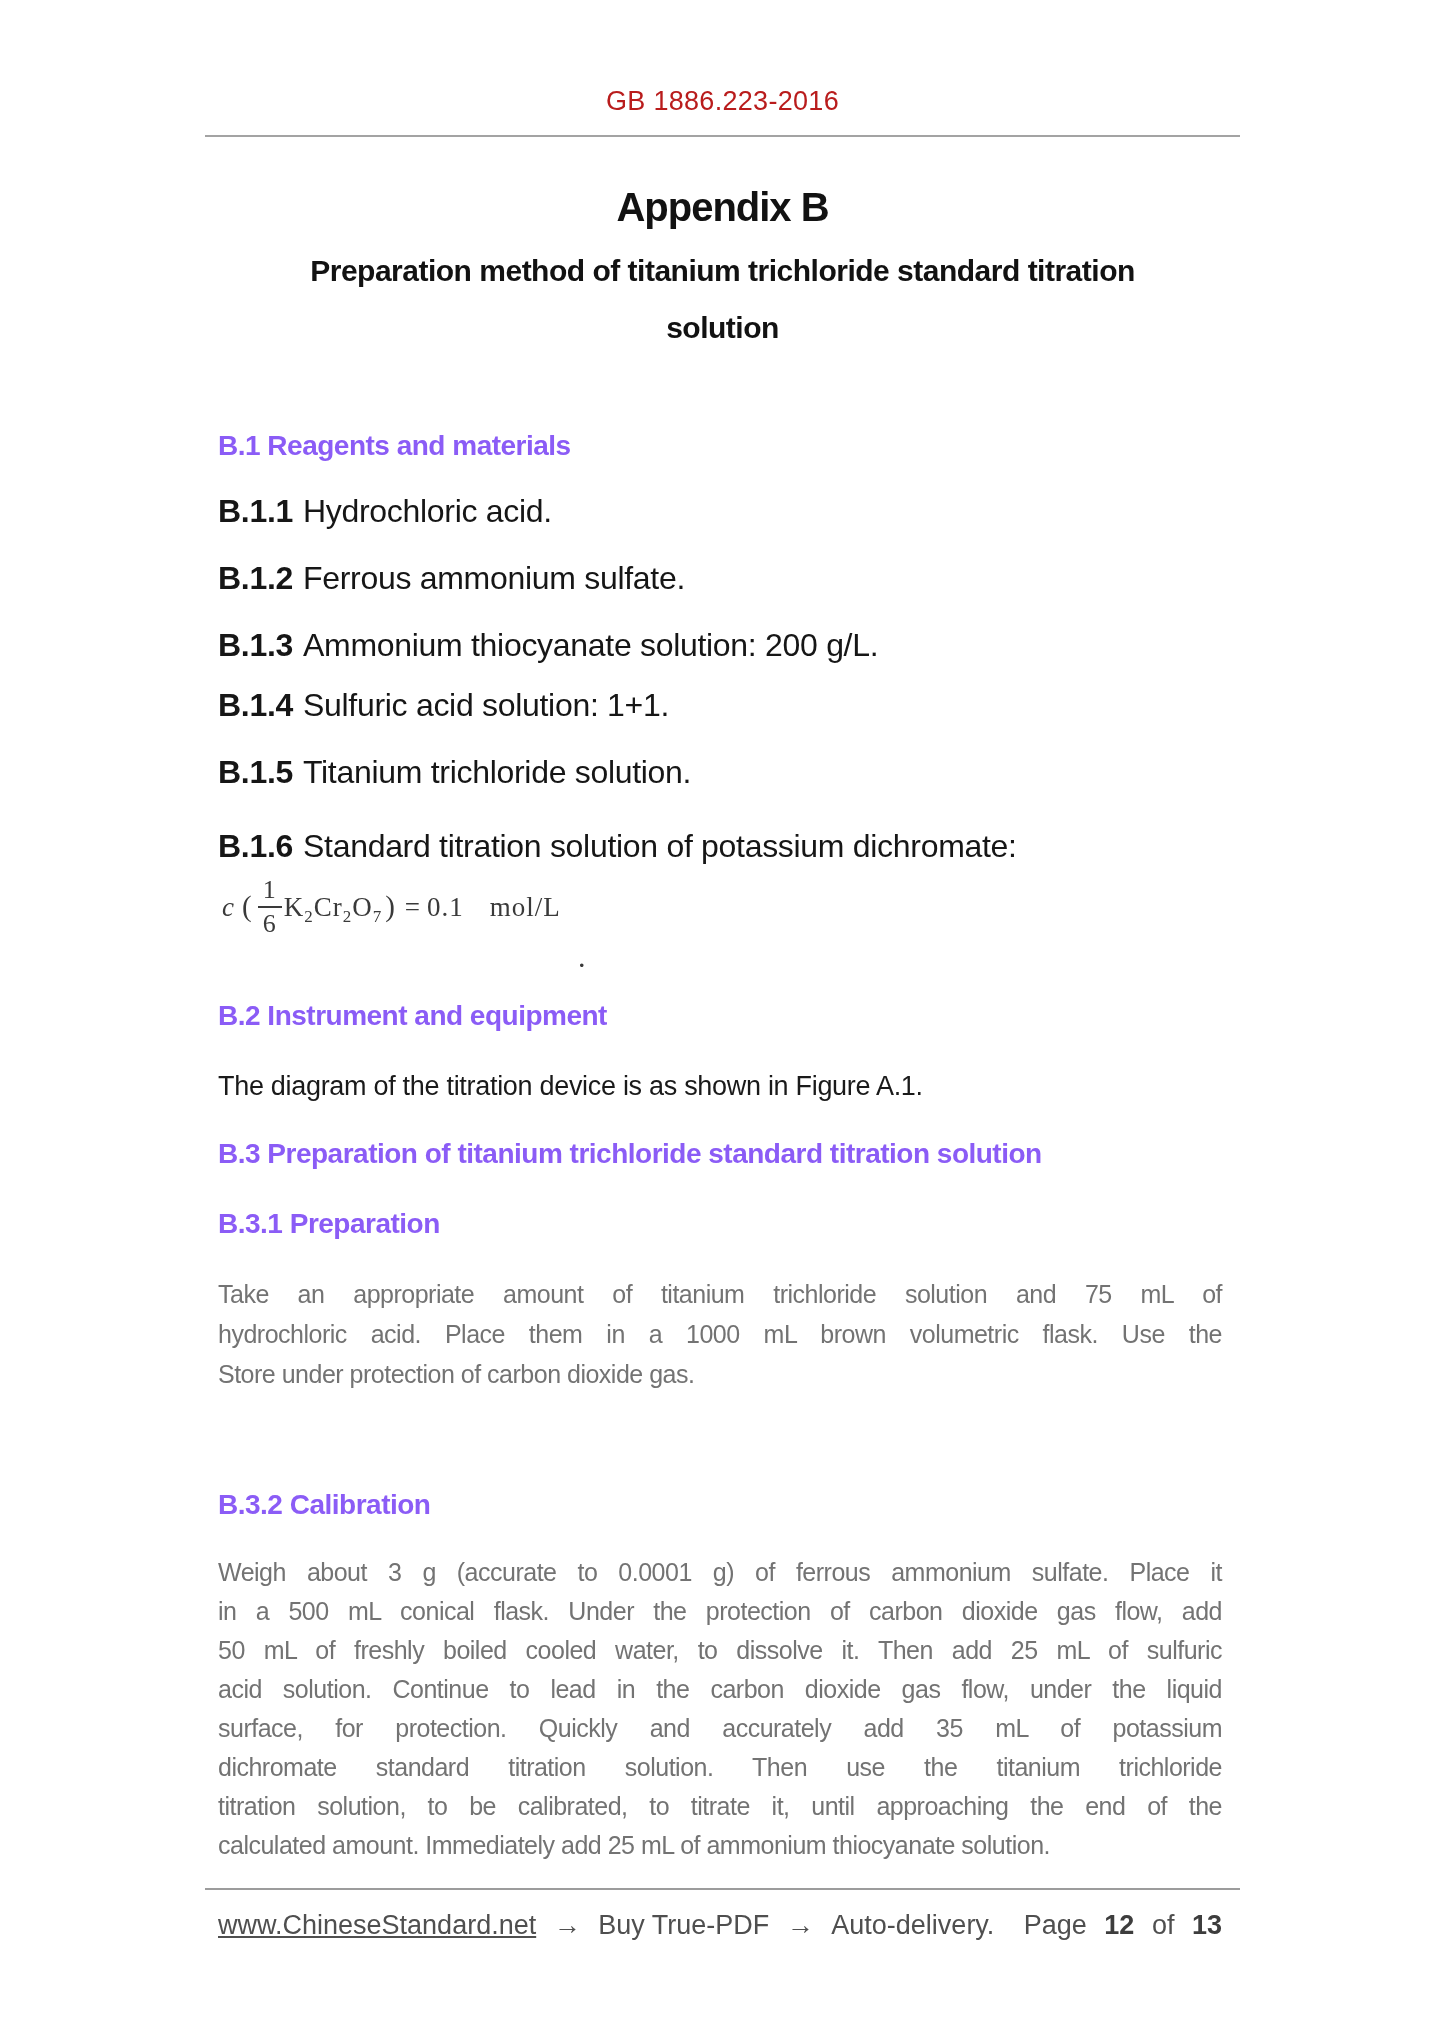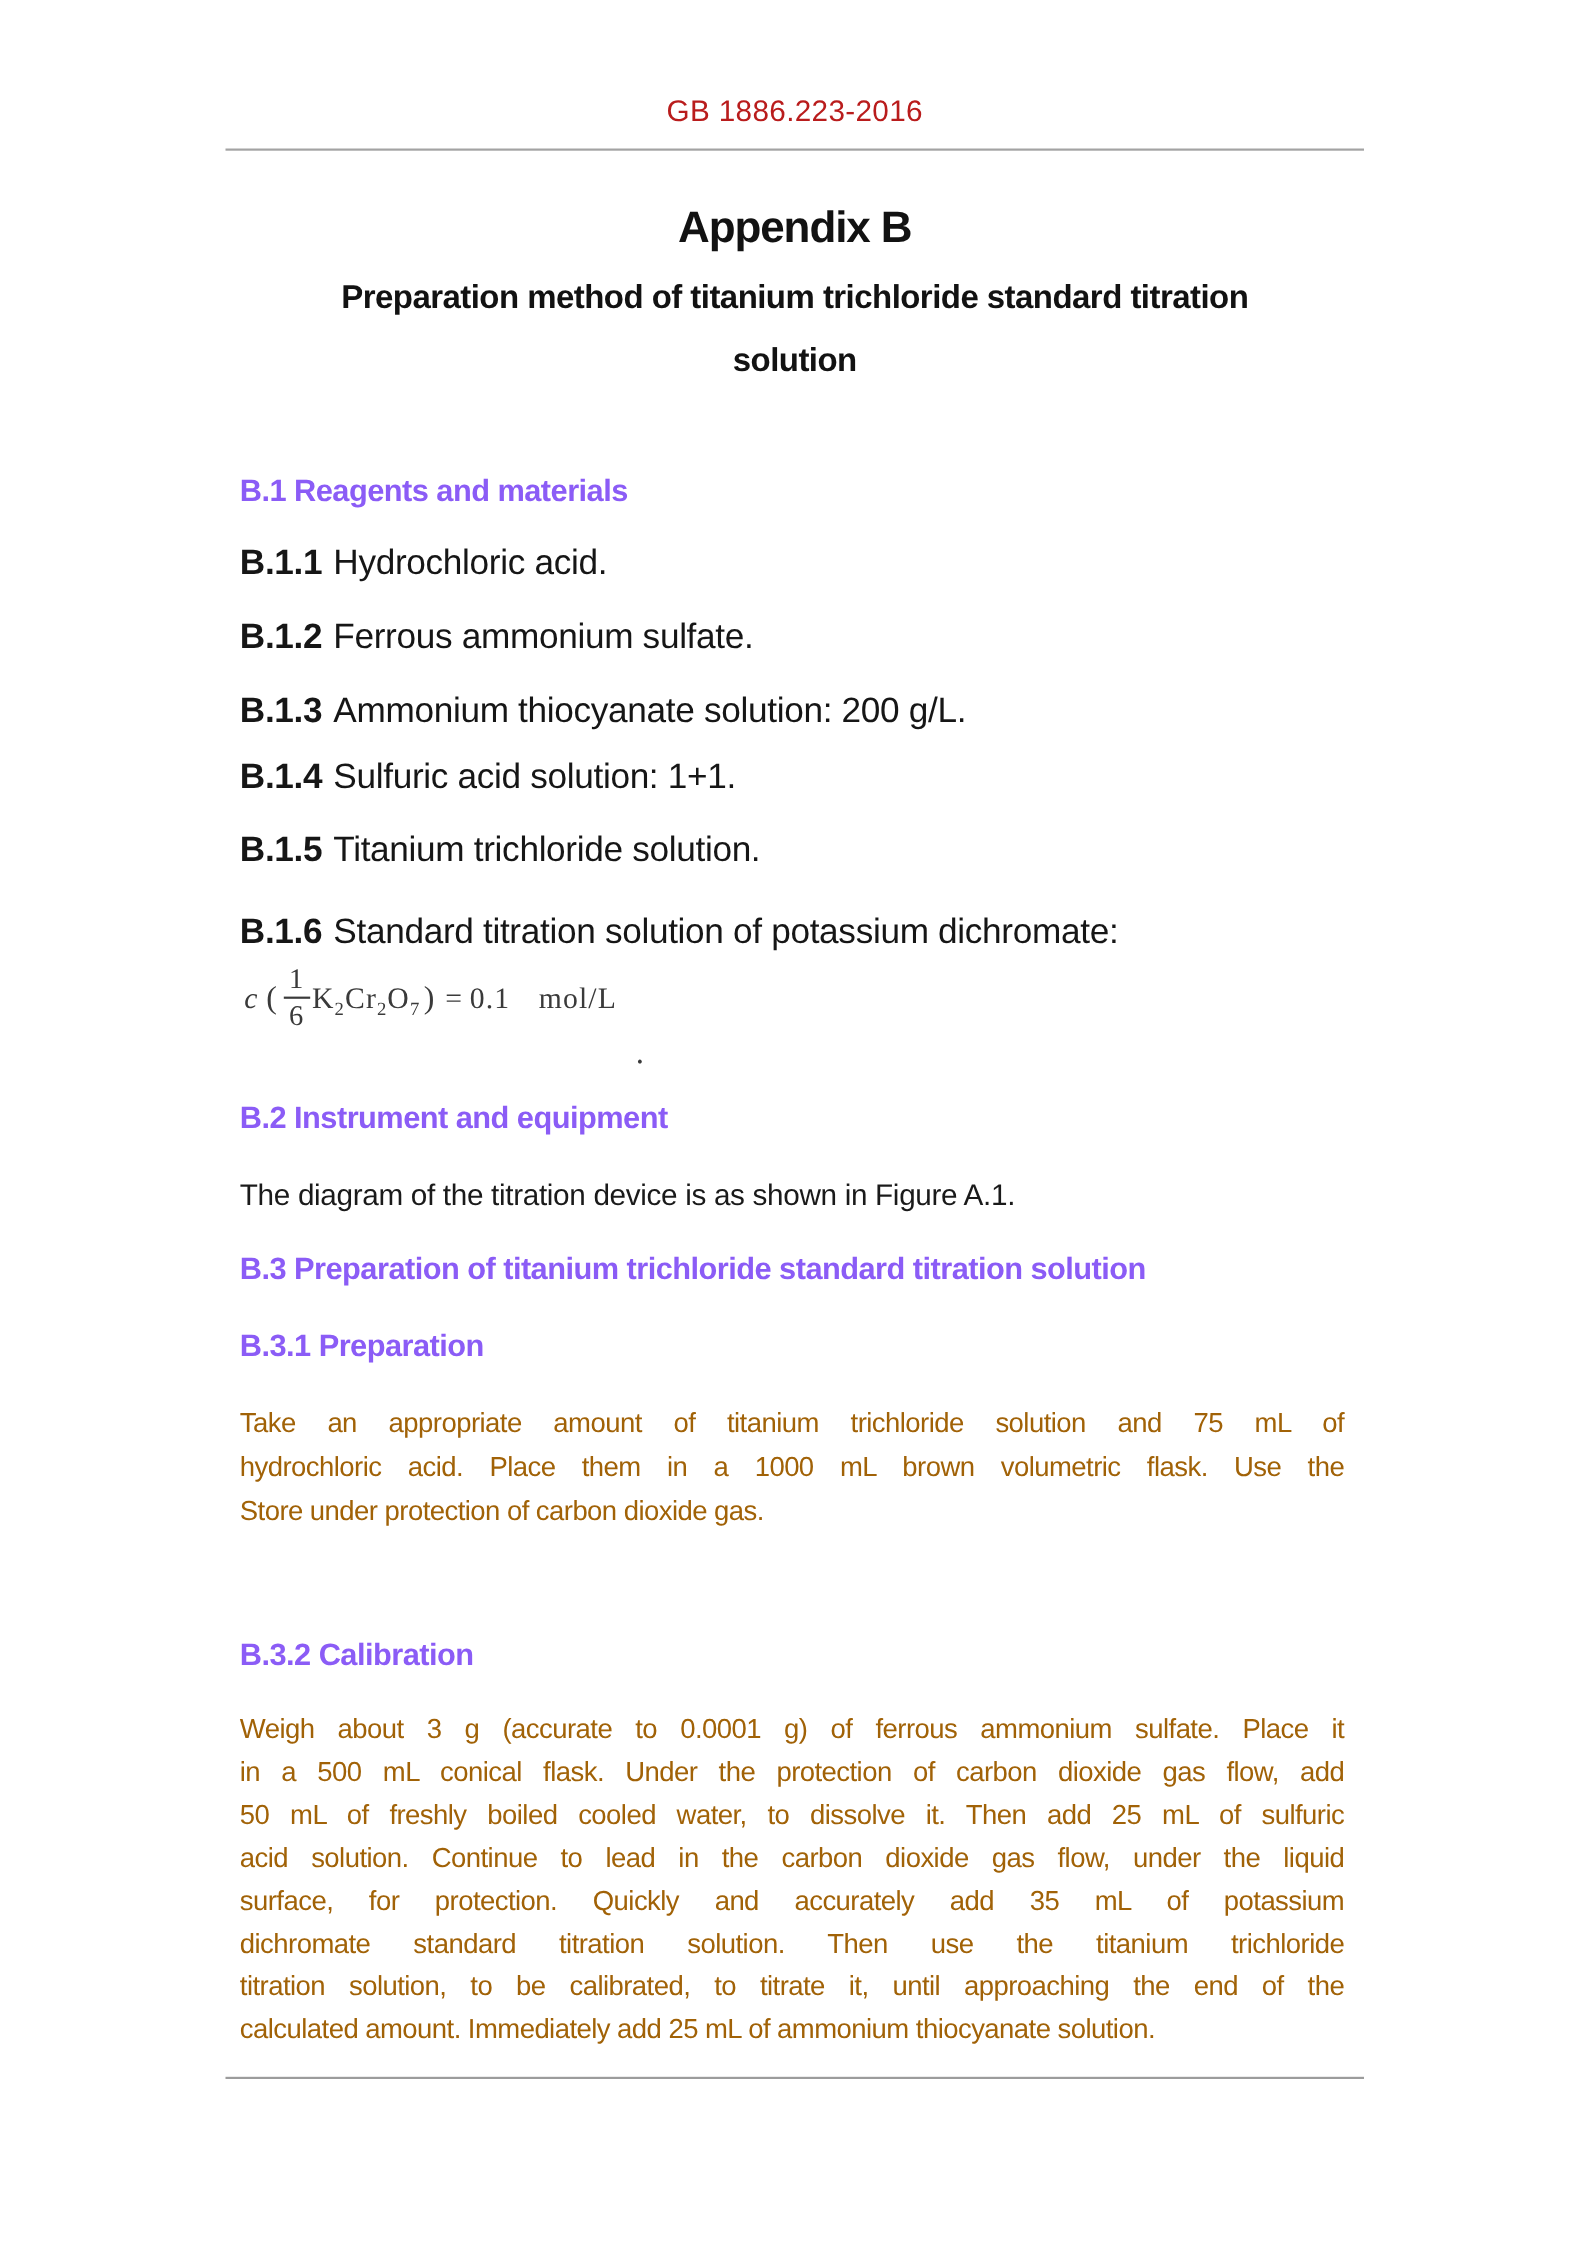--- a/index.html
+++ b/index.html
@@ -58,21 +58,21 @@
   #formula .f-unit { margin-left: 26px; }
   #formula-period {
     top: 940px; left: 578px;
     font-family: "Liberation Serif", "DejaVu Serif", serif;
     font-size: 30px; color: #3a3a3a;
   }
 
   .bodytext { font-size: 27px; line-height: 34px; letter-spacing: -0.3px; color: #1a1a1a; }
   #p-diagram { top: 1069px; }
 
-  .para { font-size: 25px; letter-spacing: -0.5px; color: #a16207; }
+  .para { font-size: 25px; letter-spacing: -0.5px; color: #737373; }
   #para1 { top: 1274px; }
   #para1 .jl, #para1 .ll { line-height: 40px; }
   #para2 { top: 1553px; }
   #para2 .jl, #para2 .ll { line-height: 39px; }
   .jl { text-align: justify; text-align-last: justify; }
   .ll { text-align: left; }
 
   #rule-bottom { top: 1888px; left: 205px; width: 1035px; height: 2px; background: #9c9c9c; }
   #footer {
     top: 1908px; display: flex; justify-content: space-between; align-items: baseline;
@@ -141,14 +141,29 @@
     <div class="jl">50 mL of freshly boiled cooled water, to dissolve it. Then add 25 mL of sulfuric</div>
     <div class="jl">acid solution. Continue to lead in the carbon dioxide gas flow, under the liquid</div>
     <div class="jl">surface, for protection. Quickly and accurately add 35 mL of potassium</div>
     <div class="jl">dichromate standard titration solution. Then use the titanium trichloride</div>
     <div class="jl">titration solution, to be calibrated, to titrate it, until approaching the end of the</div>
     <div class="ll">calculated amount. Immediately add 25 mL of ammonium thiocyanate solution.</div>
   </div>
 
   <div class="abs" id="rule-bottom"></div>
 
+  <div class="abs body-col" id="footer">
+    <div class="f-left">
+      <a>www.ChineseStandard.net</a>
+      <span>→</span>
+      <span>Buy True-PDF</span>
+      <span>→</span>
+      <span>Auto-delivery.</span>
+    </div>
+    <div class="f-right">
+      <span>Page</span>
+      <span class="fbold">12</span>
+      <span>of</span>
+      <span class="fbold">13</span>
+    </div>
+  </div>
 
 </div>
 
 </body></html>

